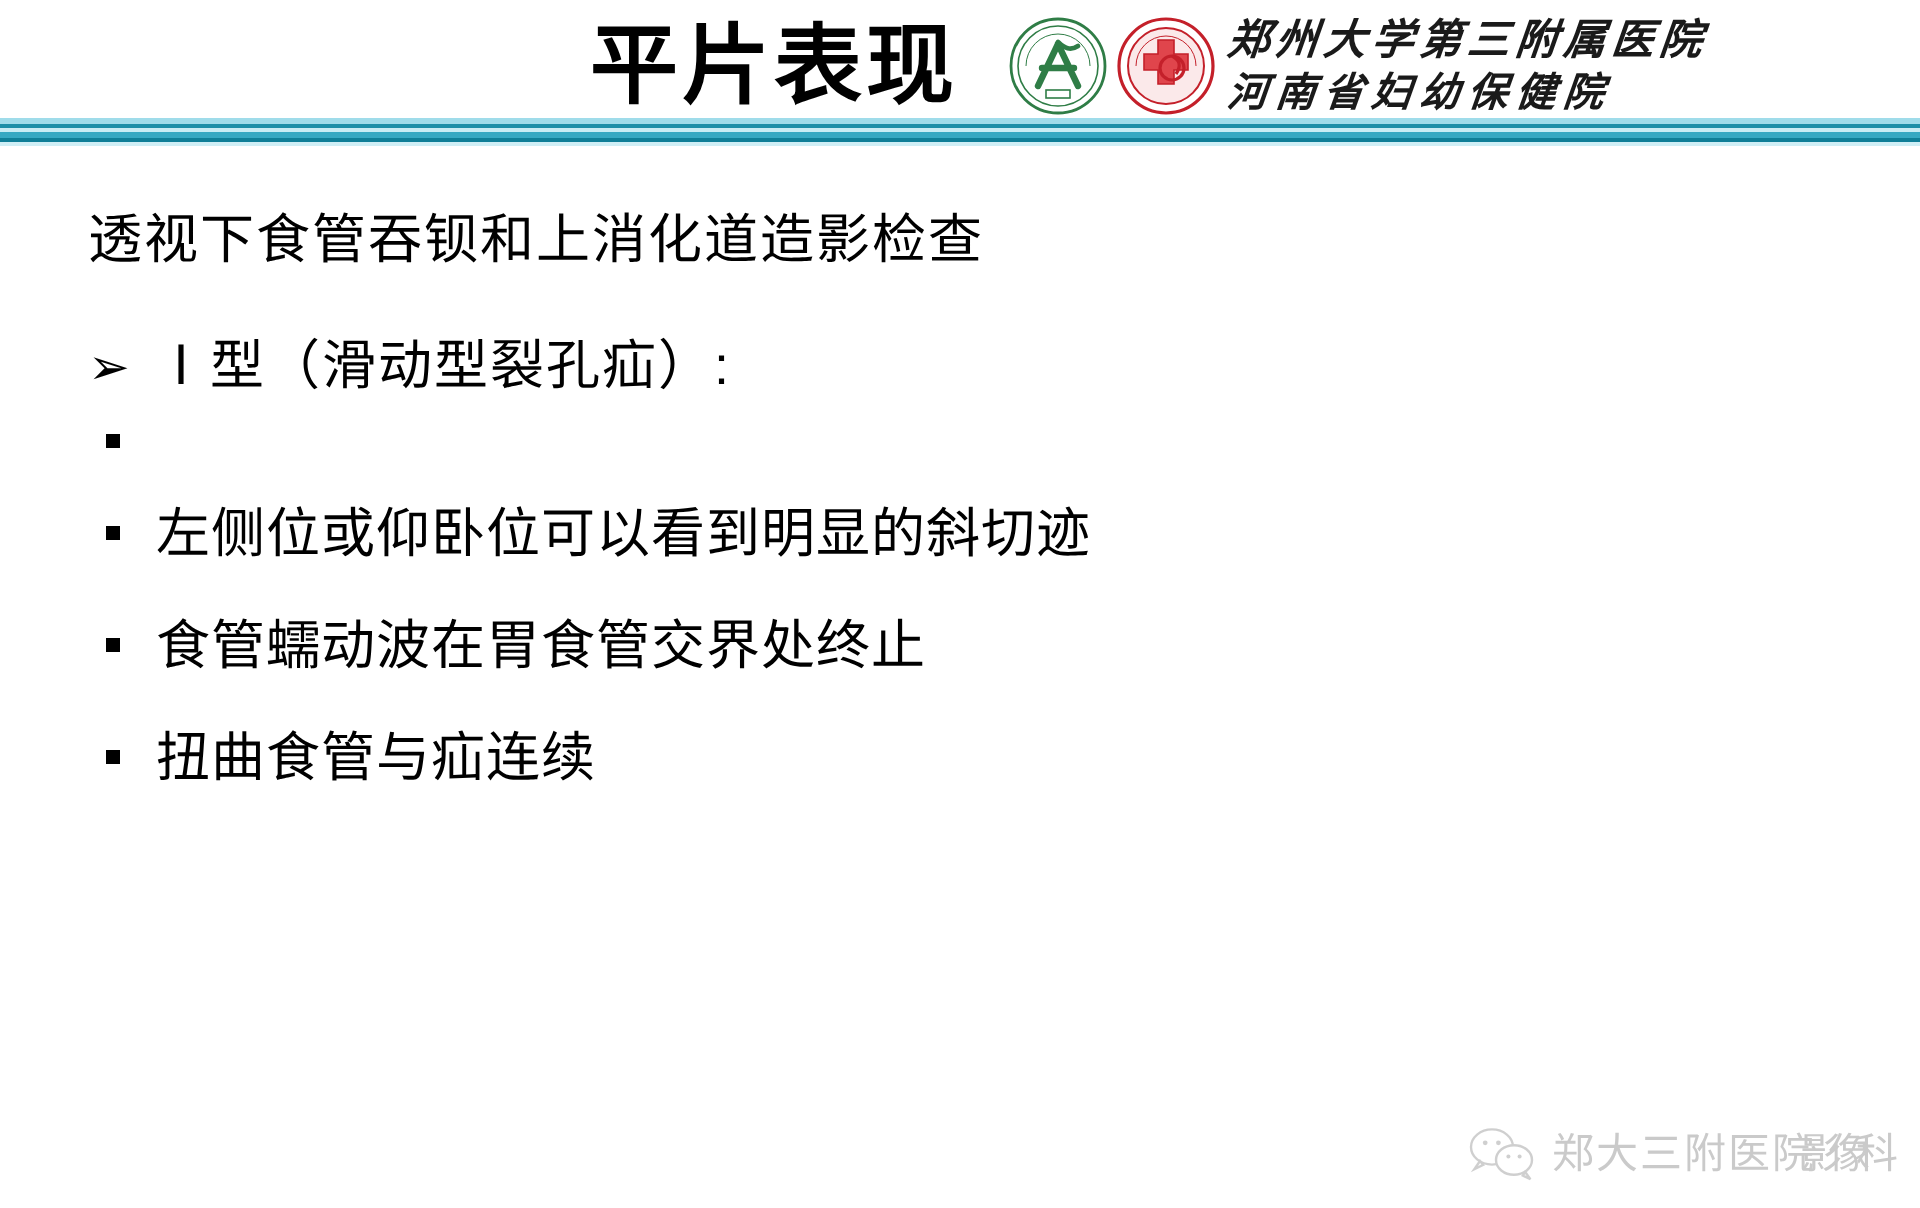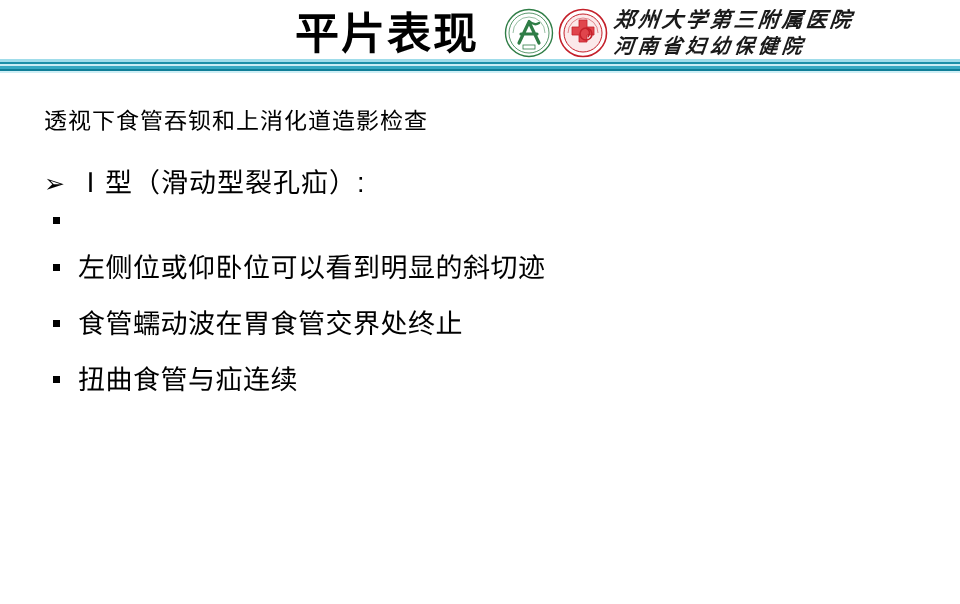--- a/index.html
+++ b/index.html
@@ -103,21 +103,21 @@
 
   
   .body-content {
     position: absolute;
     left: 44px;
     top: 104px;
     width: 880px;
   }
   .lead-line {
     font-family: "DejaVu Serif", "Liberation Serif", serif;
-    font-size: 23px;
+    font-size: 27px;
     line-height: 34px;
     color: #000000;
     letter-spacing: 1px;
     white-space: nowrap;
     margin-bottom: 28px;
   }
   .sub-heading {
     display: flex;
     align-items: baseline;
     margin-bottom: 22px;
@@ -256,14 +256,29 @@
         <span class="sq-bullet"></span>
         <span class="bullet-text">食管蠕动波在胃食管交界处终止</span>
       </li>
       <li class="bullet-item">
         <span class="sq-bullet"></span>
         <span class="bullet-text">扭曲食管与疝连续</span>
       </li>
     </ul>
   </div>
 
+  <div class="watermark">
+    <svg class="wechat-glyph" viewBox="0 0 34 30">
+      <ellipse cx="12" cy="11.5" rx="10.5" ry="8.8" fill="none" stroke="#8a8a8a" stroke-width="1.2"></ellipse>
+      <path d="M6 18.5 L3.2 22.6 L7.6 20.4 Z" fill="none" stroke="#8a8a8a" stroke-width="1.2"></path>
+      <circle cx="8.6" cy="9.4" r="1.2" fill="#8a8a8a"></circle>
+      <circle cx="15.2" cy="9.4" r="1.2" fill="#8a8a8a"></circle>
+      <ellipse cx="23" cy="18" rx="9" ry="7.4" fill="#ffffff" stroke="#8a8a8a" stroke-width="1.2"></ellipse>
+      <path d="M28.6 24 L31.2 27.6 L27.4 25.8 Z" fill="none" stroke="#8a8a8a" stroke-width="1.2"></path>
+      <circle cx="20.2" cy="16.2" r="1" fill="#8a8a8a"></circle>
+      <circle cx="25.8" cy="16.2" r="1" fill="#8a8a8a"></circle>
+    </svg>
+    <span class="watermark-text">
+      <span>郑大三附医</span><span class="overlap">院影像科</span>
+    </span>
+  </div>
 
 </div>
 
 </body></html>

